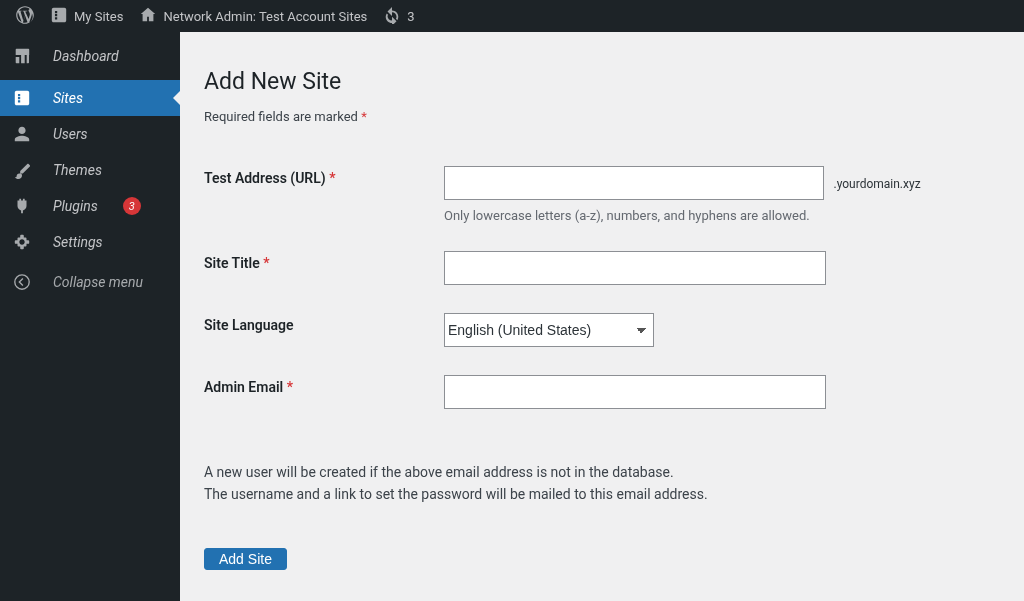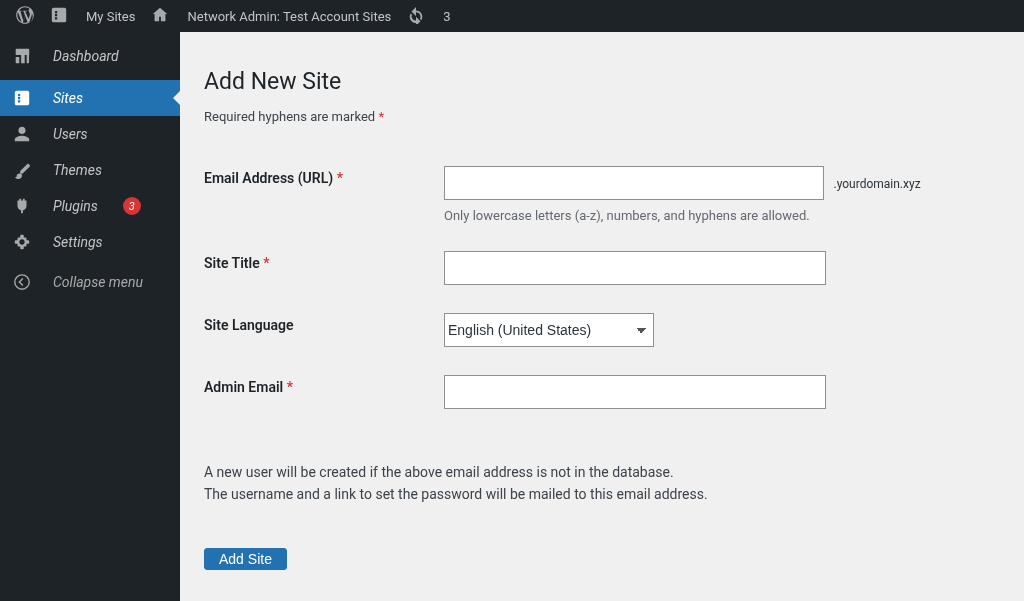--- a/index.html
+++ b/index.html
@@ -1,20 +1,20 @@
 <!DOCTYPE html>
 <html><head>
 <meta charset="utf-8">
 <style>
   * { box-sizing: border-box; margin: 0; padding: 0; }
   body { font-family: -apple-system, BlinkMacSystemFont, "Segoe UI", Roboto, sans-serif; font-size: 14px; background: #f0f0f1; color: #1d2327; width: 1024px; height: 601px; overflow: hidden; }
 
   
   .adminbar { height: 32px; background: #1d2327; color: #c3c4c7; display: flex; align-items: center; padding: 0 8px; font-size: 13px; }
-  .adminbar .ab-item { display: flex; align-items: center; gap: 18px; padding: 0 8px; height: 32px; cursor: pointer; }
+  .adminbar .ab-item { display: flex; align-items: center; gap: 6px; padding: 0 8px; height: 32px; cursor: pointer; }
   .adminbar svg { width: 18px; height: 18px; fill: #a7aaad; }
 
   
   .wrap { display: flex; height: calc(601px - 32px); }
 
   
   .sidebar { width: 180px; background: #1d2327; color: #c3c4c7; display: flex; flex-direction: column; font-size: 14px; }
   .menu-item { display: flex; align-items: center; gap: 21px; padding: 8px 12px; cursor: pointer; position: relative; font-style: italic; }
   .menu-item.top { font-size: 14px; }
   .menu-item .mi-icon { width: 20px; height: 20px; display: flex; align-items: center; justify-content: center; }
@@ -150,28 +150,28 @@
             <path d="M11 6l-4 4 4 4" fill="none" stroke="#a7aaad" stroke-width="1.5"></path>
           </svg>
         </span>
       <span>Collapse menu</span>
     </div>
   </div>
 
   <div class="content">
     <h1>Add New Site</h1>
     <p class="req-note">
-      <span>Required hyphens are marked </span><span class="req">*</span>
+      <span>Required fields are marked </span><span class="req">*</span>
     </p>
 
     <table class="form-table">
       <tbody>
           <tr>
         <th>
-          <span>Email Address (URL) </span><span class="req">*</span>
+          <span>Test Address (URL) </span><span class="req">*</span>
         </th>
         <td class="site-addr">
           <input type="text" style="">
           <span class="domain-suffix">.yourdomain.xyz</span>
           <div class="desc">Only lowercase letters (a-z), numbers, and hyphens are allowed.</div>
         </td>
       </tr>
       <tr>
         <th>
           <span>Site Title </span><span class="req">*</span>

